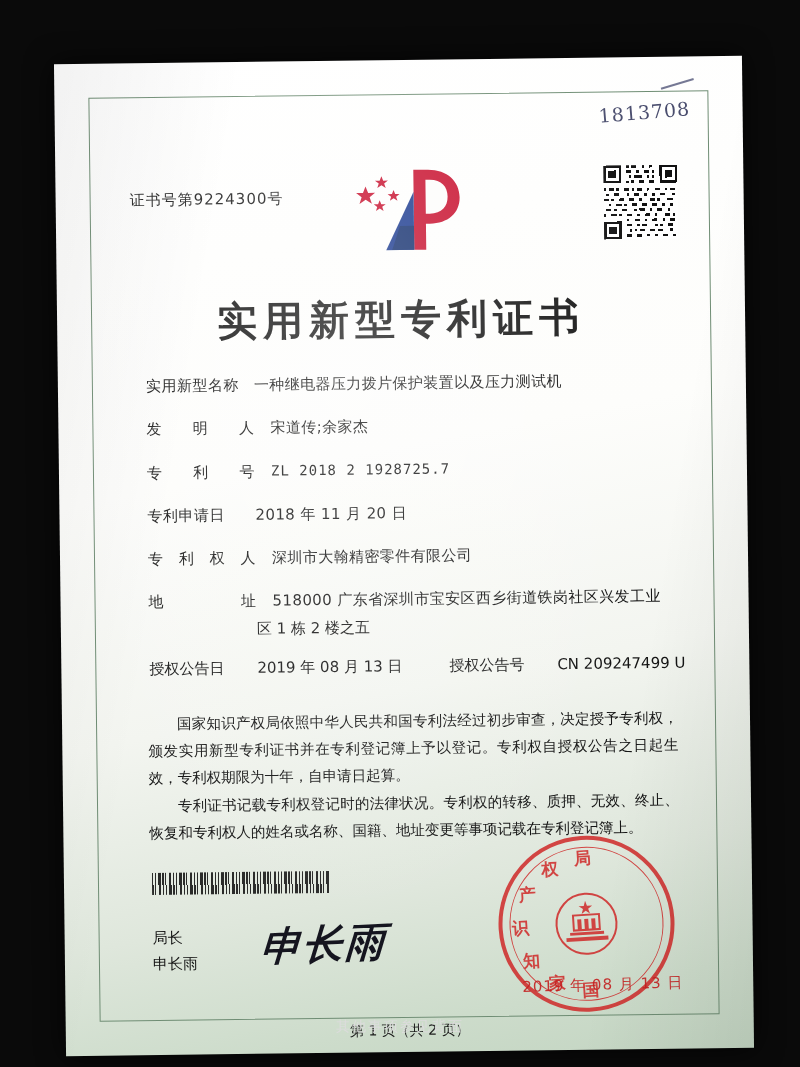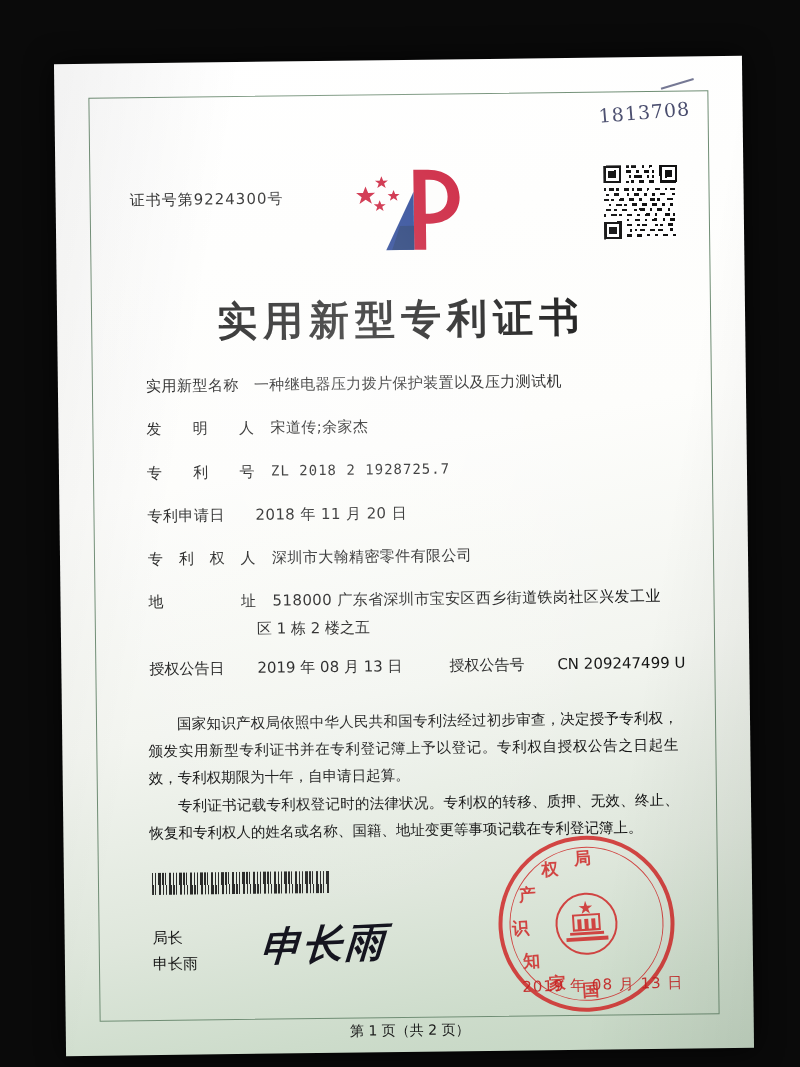--- a/index.html
+++ b/index.html
@@ -532,14 +532,15 @@
           <div class="seal-ch" style="transform: rotate(90deg) translate(-66px) rotate(-90deg);">局</div>
         </div>
       </div>
       <div class="seal-date">2019 年 08 月 13 日</div>
 
       <div class="page-num">第 1 页（共 2 页）</div>
 
     </div>
   </div>
 
+  <div class="outside-note">其他事项参见背面</div>
 
 </div>
 
 </body></html>

